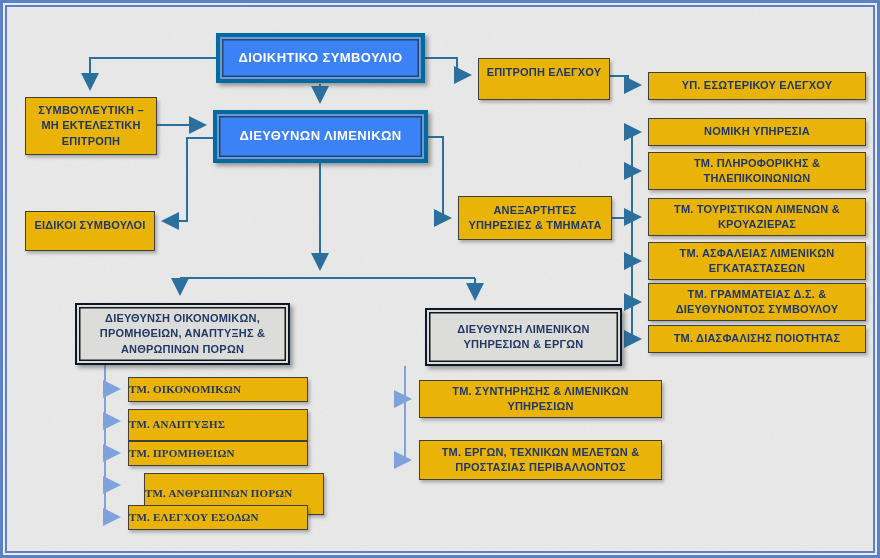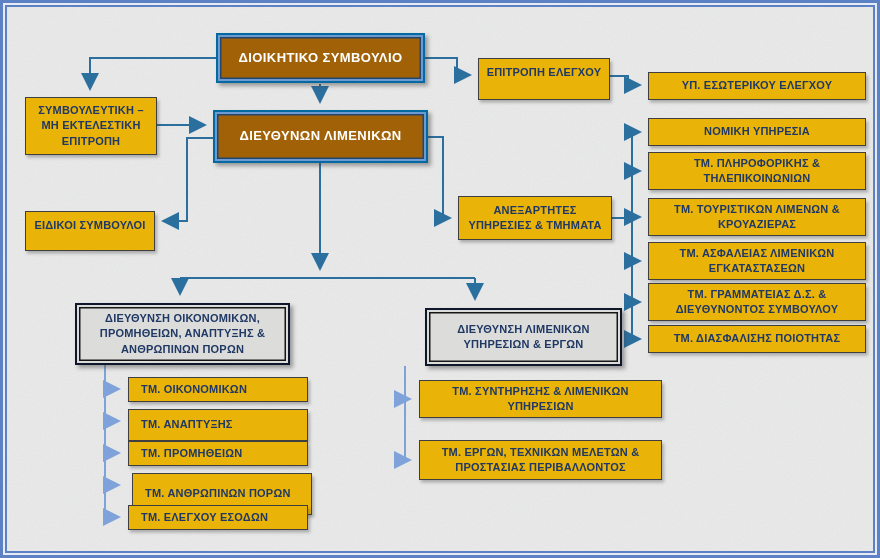--- a/index.html
+++ b/index.html
@@ -12,21 +12,21 @@
   .frame3{position:absolute;inset:5px;border:2px solid #5c81c4;z-index:50;pointer-events:none;}
 
   .texture{position:absolute;left:0;top:0;z-index:0;}
   .wires{position:absolute;left:0;top:0;z-index:1;}
 
   .node{position:absolute;z-index:2;box-sizing:border-box;display:flex;align-items:center;
         justify-content:center;text-align:center;color:#1f3864;font-weight:bold;
         font-size:11px;line-height:1.4;letter-spacing:.2px;}
 
   .wbox{background:#eab308;border:1.5px solid #3f3f3f;box-shadow:2px 2.5px 3px rgba(60,60,60,.35);}
-  .bluebox{background:#a16207;border:2px solid #0369a1;
+  .bluebox{background:#3b82f6;border:4px solid #0369a1;
            box-shadow:inset 0 0 0 2px #6d9ad0, inset 0 0 0 3.5px #24456e, 2.5px 3px 4px rgba(60,60,60,.45);
            color:#ffffff;font-size:13px;letter-spacing:.4px;}
   .graybox{background:#dcdcda;border:2px solid #0f172a;
            box-shadow:inset 0 0 0 2px #dcdcda, inset 0 0 0 3.5px #161616, 2.5px 3px 4px rgba(60,60,60,.45);}
 
   
   .n-board{left:216px;top:33px;width:209px;height:50px;}
   .n-ceo{left:213px;top:110px;width:215px;height:53px;}
   .n-advisory{left:25px;top:97px;width:132px;height:58px;padding:0 7px;}
   .n-special{left:25px;top:211px;width:130px;height:40px;align-items:flex-start;padding-top:6px;}
@@ -40,23 +40,23 @@
   .n-r4{left:648px;top:242px;width:218px;height:38px;padding:0 16px;}
   .n-r5{left:648px;top:283px;width:218px;height:38px;padding:0 16px;}
   .n-r6{left:648px;top:325px;width:218px;height:28px;}
 
   .n-dirfin{left:75px;top:303px;width:215px;height:62px;padding:0 12px;}
   .n-dirport{left:378px;top:308px;width:197px;height:58px;padding:0 10px;margin-left:47px;}
 
   .n-f1{left:128px;top:377px;width:180px;height:25px;}
   .n-f2{left:128px;top:409px;width:180px;height:32px;}
   .n-f3{left:128px;top:441px;width:180px;height:25px;}
-  .n-f4{left:132px;top:473px;width:180px;height:42px;}
+  .n-f4{left:144px;top:473px;width:180px;height:42px;}
   .n-f5{left:128px;top:505px;width:180px;height:25px;}
-  .leftalign{justify-content:flex-start;text-align:left;padding-left:12px;}
+  .leftalign{justify-content:flex-start;text-align:left;font-family:Liberation Serif, serif;}
 
   .n-p1{left:419px;top:380px;width:243px;height:38px;padding:0 14px;}
   .n-p2{left:419px;top:440px;width:243px;height:40px;padding:0 14px;}
 </style>
 </head>
 <body>
 
 <div class="page">
 
   <svg class="texture" width="880" height="558" aria-hidden="true">

